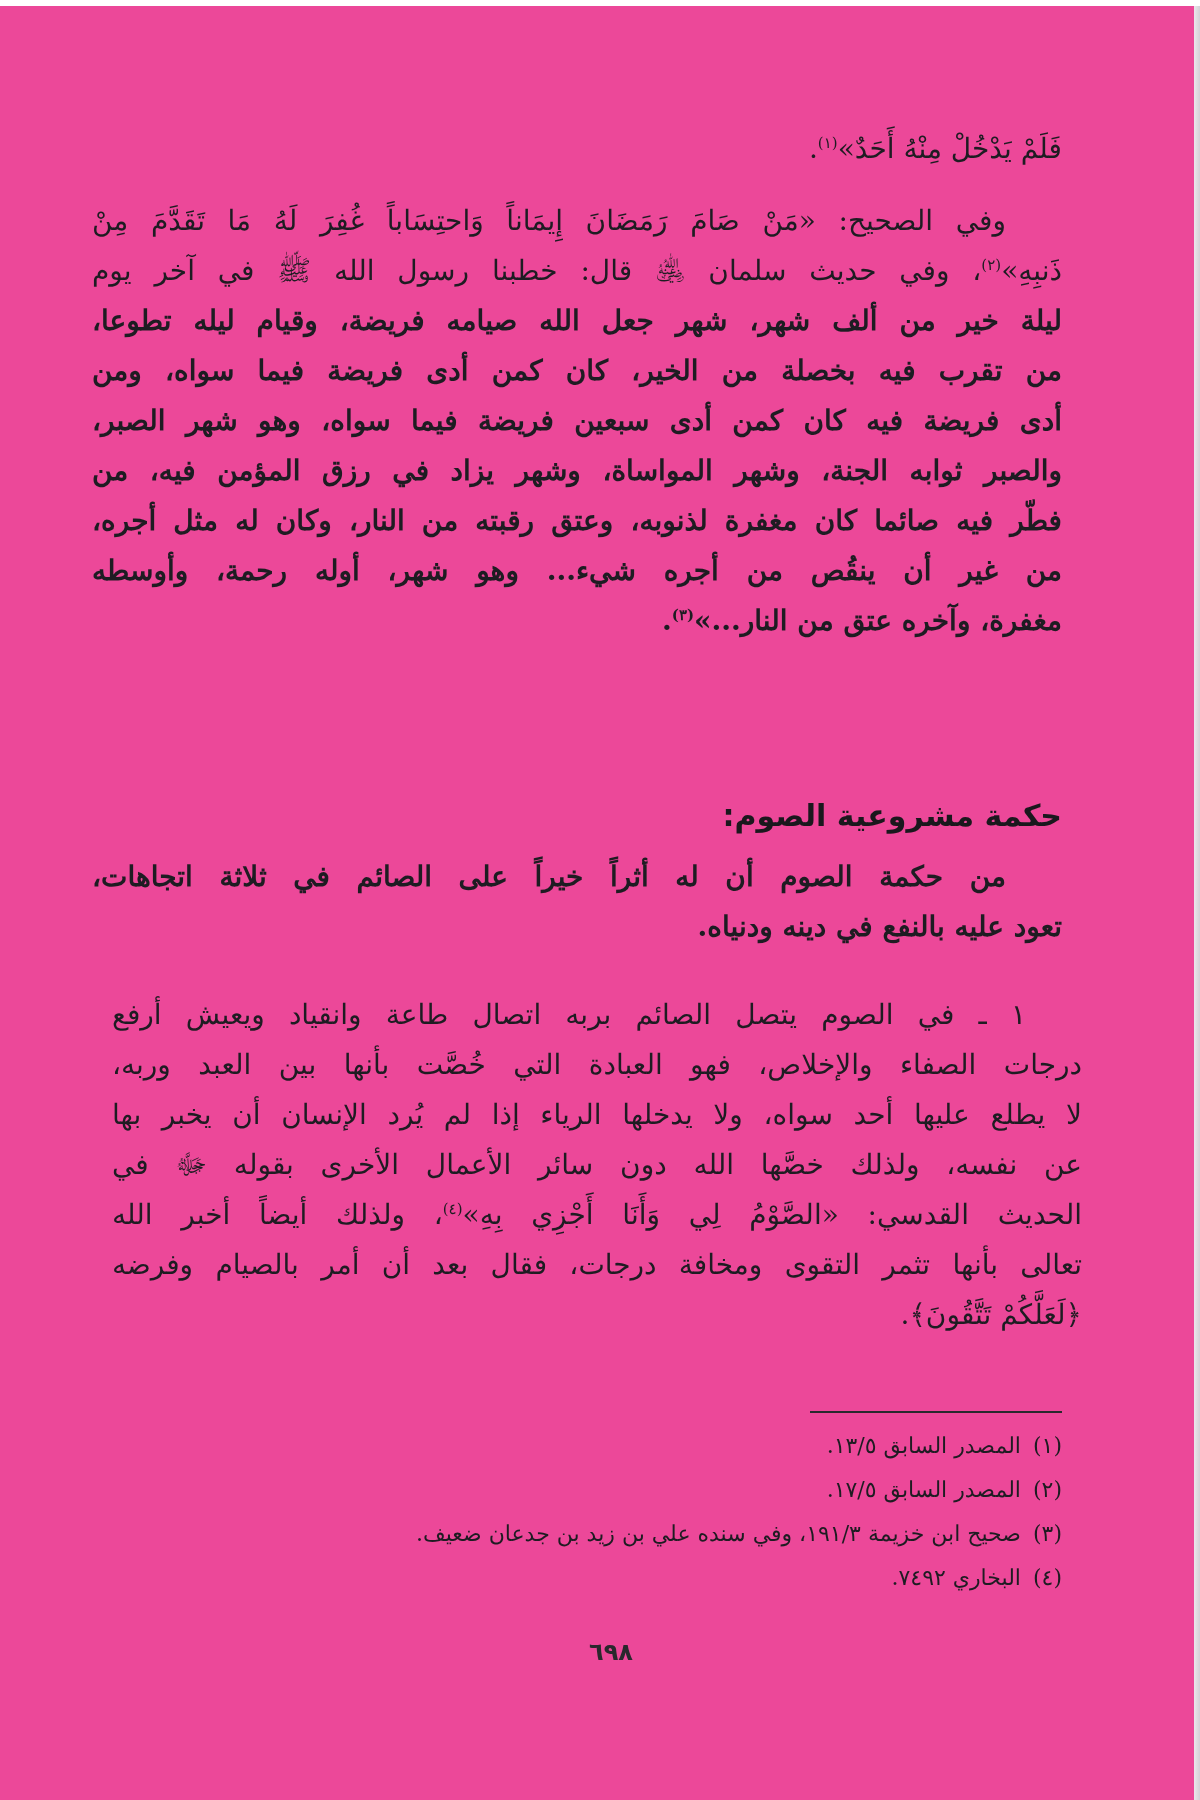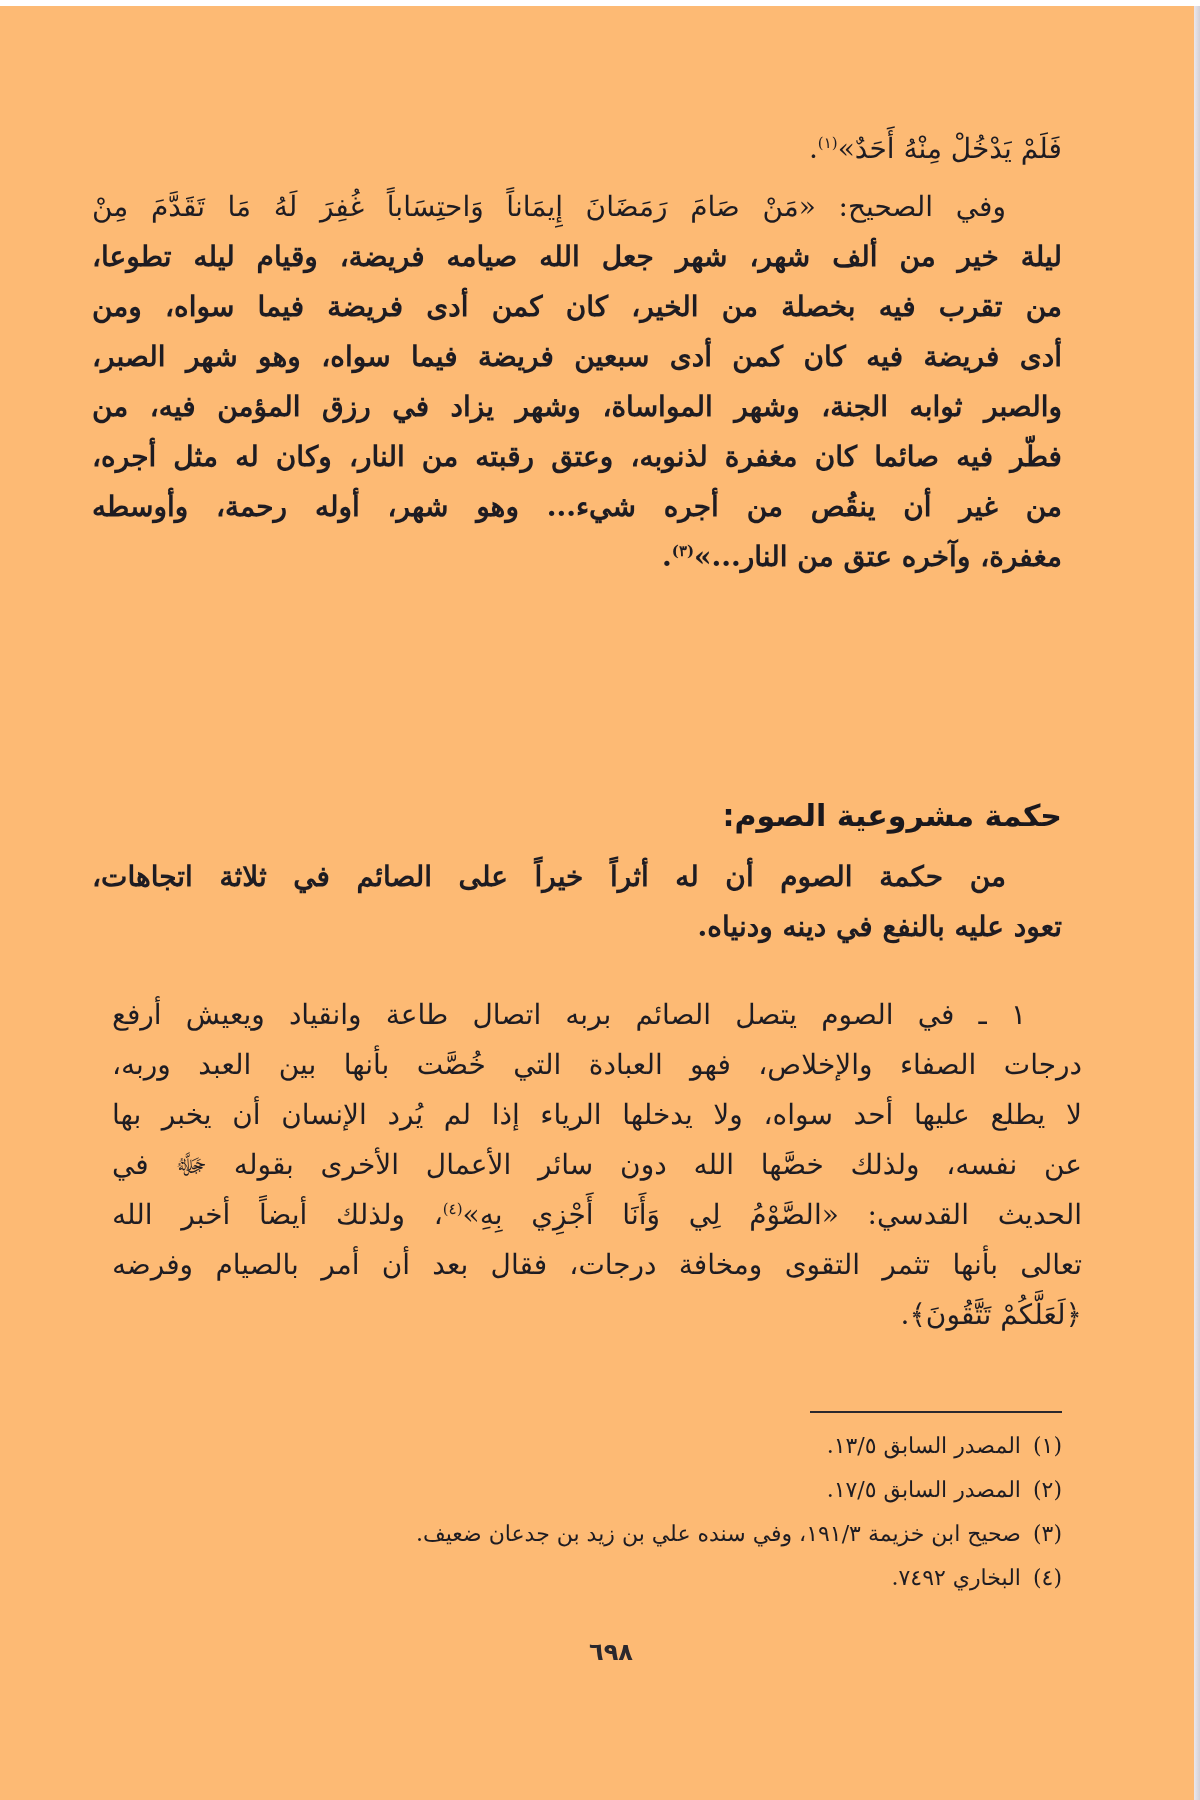--- a/index.html
+++ b/index.html
@@ -8,21 +8,21 @@
       width: 1200px;
       height: 1800px;
       background: #ffffff;
     }
     .page {
       position: absolute;
       left: 0;
       top: 6px;
       width: 1200px;
       height: 1794px;
-      background: #fdba74;
+      background: #ec4899;
       overflow: hidden;
     }
     .edge-right {
       position: absolute;
       right: 0;
       top: 0;
       width: 6px;
       height: 100%;
       background: linear-gradient(to left, #d4d0d6, #ebe7ec);
     }
@@ -101,21 +101,24 @@
 </head>
 <body>
 
 <div class="page">
   <div class="edge-right"></div>
 
   <div class="text-block" style="top:118px;">
     <span class="line last" style="padding-right:0;">
       <span>فَلَمْ يَدْخُلْ مِنْهُ أَحَدٌ»</span><span class="sup">(١)</span><span>.</span>
     </span>
-    <span class="line indent" style="margin-top:8px;">وفي الصحيح: «مَنْ صَامَ رَمَضَانَ إِيمَاناً وَاحتِسَاباً غُفِرَ لَهُ مَا تَقَدَّمَ مِنْ</span>
+    <span class="line indent" style="margin-top:22px;">وفي الصحيح: «مَنْ صَامَ رَمَضَانَ إِيمَاناً وَاحتِسَاباً غُفِرَ لَهُ مَا تَقَدَّمَ مِنْ</span>
+    <span class="line">
+      <span>ذَنبِهِ»</span><span class="sup">(٢)</span><span>، وفي حديث سلمان ﵁ قال: خطبنا رسول الله ﷺ في آخر يوم</span>
+    </span>
     <span class="line bold">ليلة خير من ألف شهر، شهر جعل الله صيامه فريضة، وقيام ليله تطوعا،</span>
     <span class="line bold">من تقرب فيه بخصلة من الخير، كان كمن أدى فريضة فيما سواه، ومن</span>
     <span class="line bold">أدى فريضة فيه كان كمن أدى سبعين فريضة فيما سواه، وهو شهر الصبر،</span>
     <span class="line bold">والصبر ثوابه الجنة، وشهر المواساة، وشهر يزاد في رزق المؤمن فيه، من</span>
     <span class="line bold">فطّر فيه صائما كان مغفرة لذنوبه، وعتق رقبته من النار، وكان له مثل أجره،</span>
     <span class="line bold">من غير أن ينقُص من أجره شيء... وهو شهر، أوله رحمة، وأوسطه</span>
     <span class="line bold last">
       <span>مغفرة، وآخره عتق من النار...»</span><span class="sup">(٣)</span><span>.</span>
     </span>
   </div>

